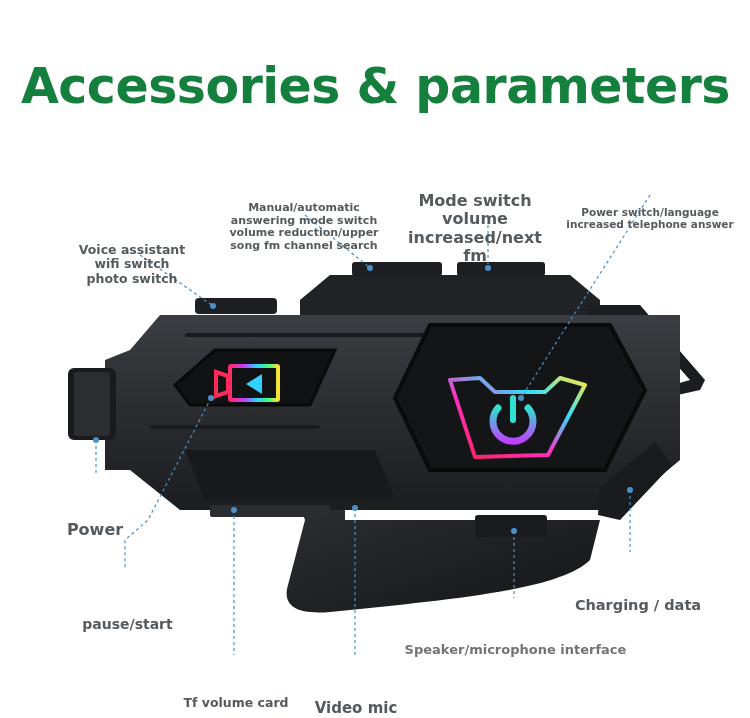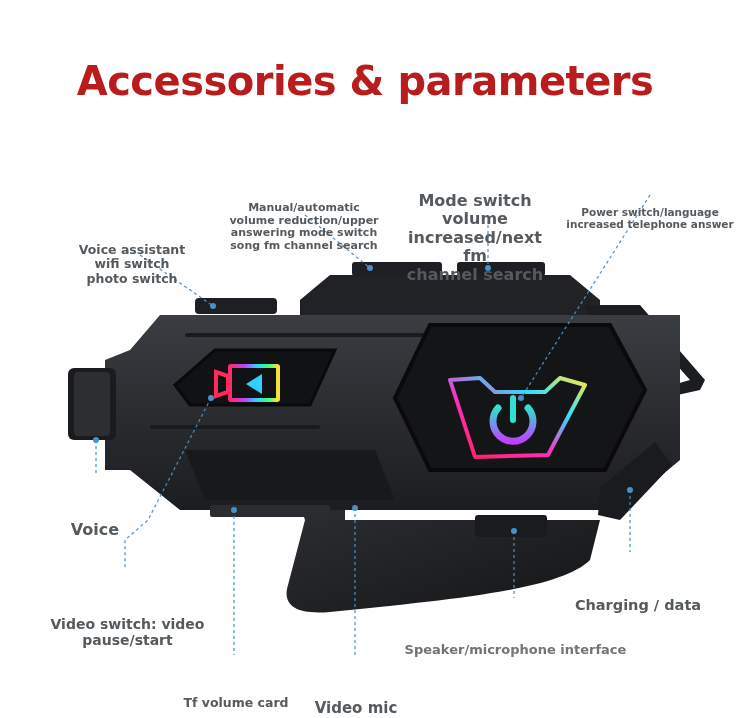--- a/index.html
+++ b/index.html
@@ -1,19 +1,19 @@
 <!DOCTYPE html>
 <html><head>
 <meta charset="utf-8">
 <style>
   html, body { margin: 0; padding: 0; background: #ffffff; }
   body { width: 750px; height: 718px; position: relative; overflow: hidden;
          font-family: "DejaVu Sans", "Liberation Sans", sans-serif; }
-  .title { position: absolute; left: 0; width: 730px; top: 58px; text-align: center;
-           font-size: 40px; font-weight: bold; color: #b91c1c; letter-spacing: -0.5px; }
+  .title { position: absolute; left: 0; width: 730px; top: 58px; text-align: right;
+           font-size: 49px; font-weight: bold; color: #15803d; letter-spacing: -0.5px; }
   .label { position: absolute; text-align: center; font-weight: bold; color: #555a5e;
            line-height: 1.15; margin-top: 40px; }
   .label span { display: block; }
   .lines { position: absolute; left: 0; top: 0; }
   .device { position: absolute; left: 0; top: 0; }
 </style>
 </head>
 <body>
 
 <div class="title">Accessories &amp; parameters</div>
@@ -112,42 +112,40 @@
 </svg>
 
 <div class="label" style="left:62px; top:203px; width:140px; font-size:12.5px;">
   <span>Voice assistant</span>
   <span>wifi switch</span>
   <span>photo switch</span>
 </div>
 
 <div class="label" style="left:218px; top:162px; width:172px; font-size:11px;">
   <span>Manual/automatic</span>
+  <span>answering mode switch</span>
   <span>volume reduction/upper</span>
-  <span>answering mode switch</span>
   <span>song fm channel search</span>
 </div>
 
 <div class="label" style="left:395px; top:152px; width:160px; font-size:16px;">
   <span>Mode switch volume</span>
   <span>increased/next fm</span>
-  <span>channel search</span>
 </div>
 
 <div class="label" style="left:560px; top:166px; width:180px; font-size:10.5px;">
   <span>Power switch/language</span>
   <span>increased telephone answer</span>
 </div>
 
 <div class="label" style="left:40px; top:481px; width:110px; font-size:16px;">
-  <span>Voice</span>
+  <span>Power</span>
 </div>
 
 <div class="label" style="left:40px; top:576px; width:175px; font-size:14px;">
-  <span>Video switch: video</span>
   <span>pause/start</span>
 </div>
 
 <div class="label" style="left:176px; top:656px; width:120px; font-size:12.5px;">
   <span>Tf volume card</span>
 </div>
 
 <div class="label" style="left:308px; top:660px; width:96px; font-size:15px;">
   <span>Video mic</span>
 </div>

